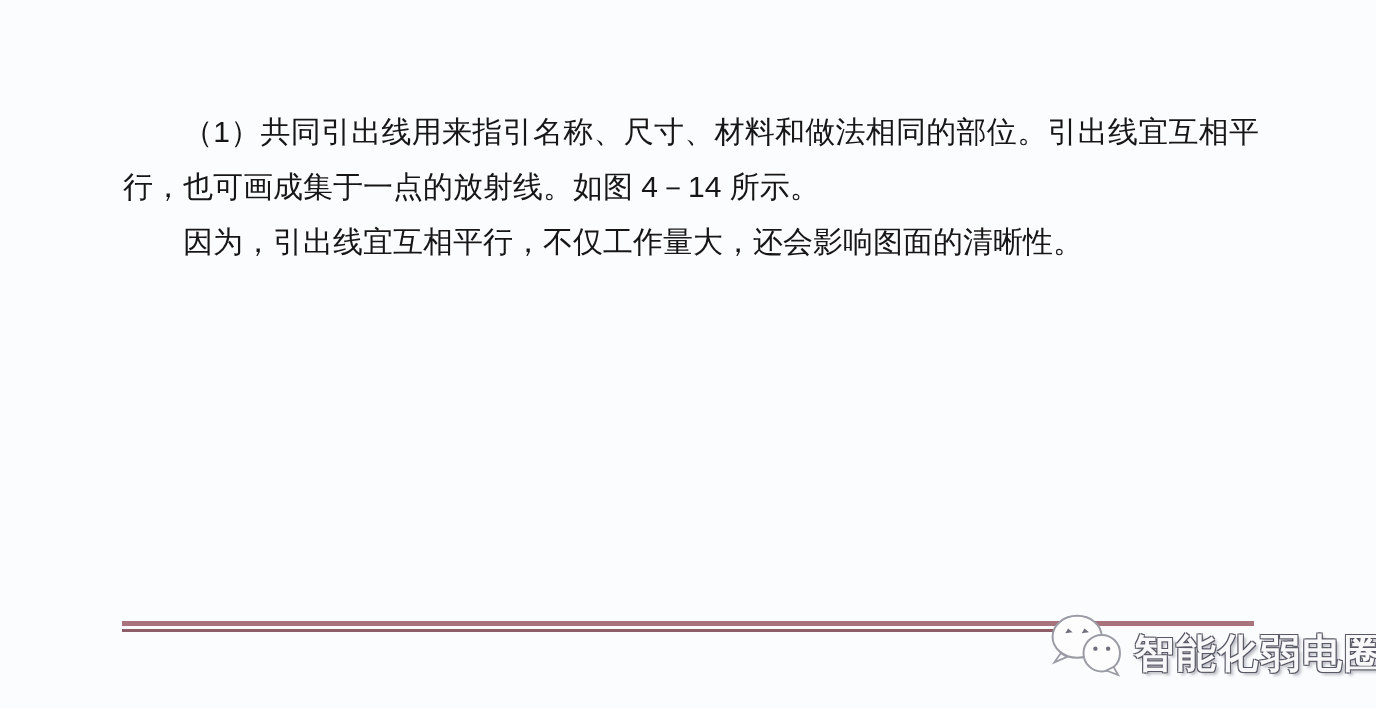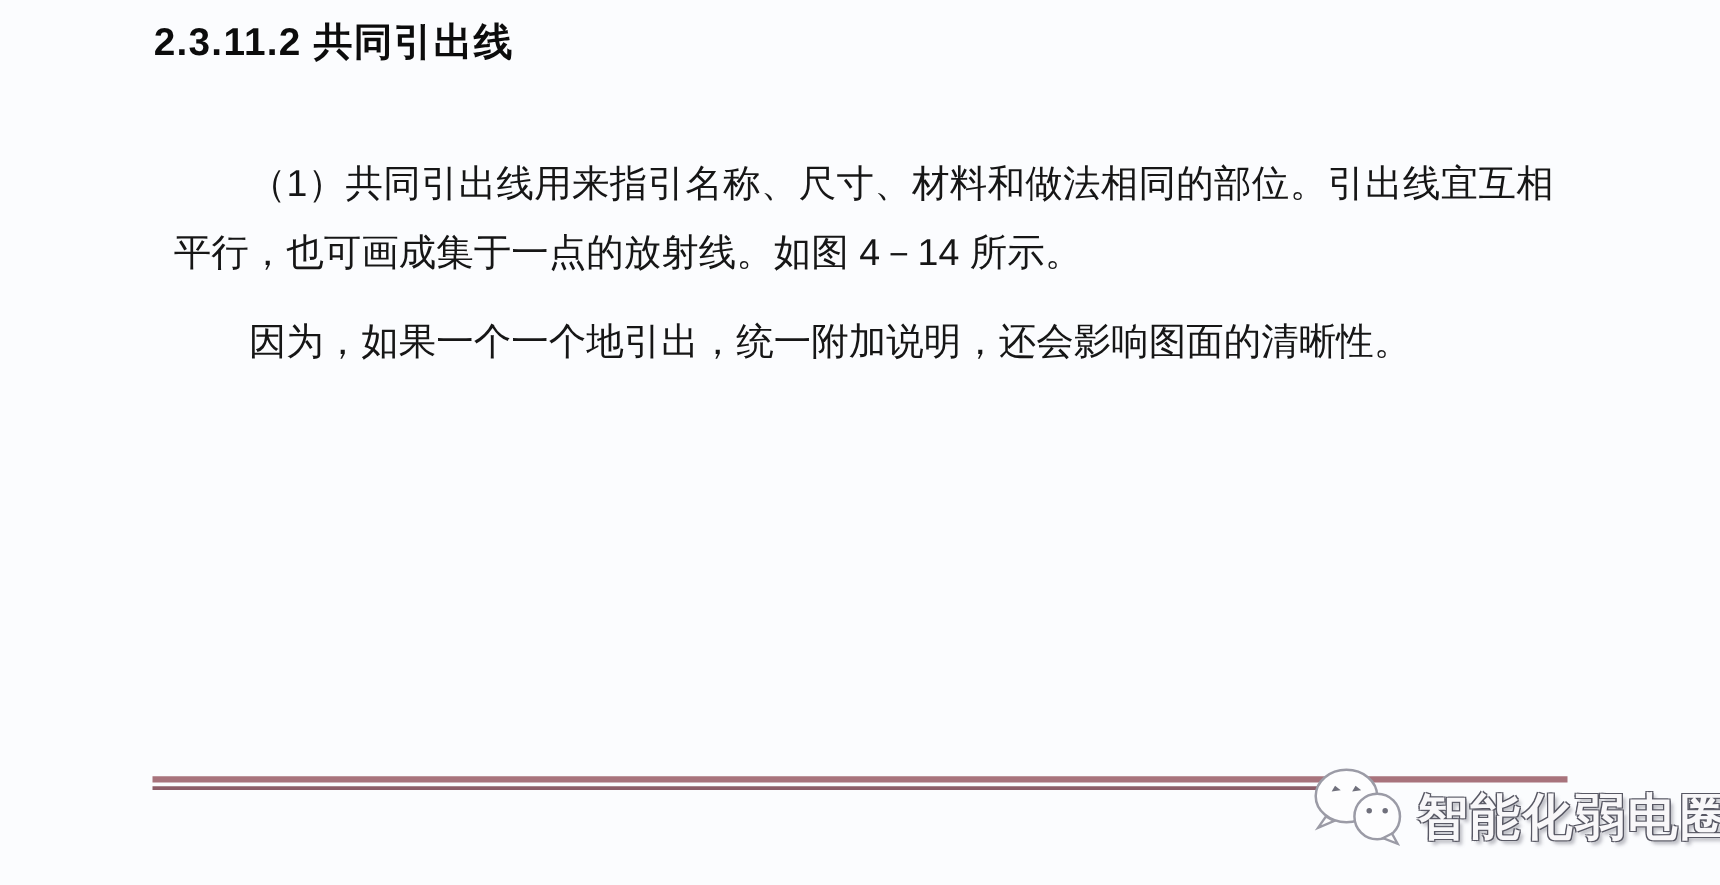--- a/index.html
+++ b/index.html
@@ -29,21 +29,21 @@
     position: absolute;
     left: 123px;
     top: 104px;
     width: 1136px;
     font-size: 30px;
     line-height: 55px;
     color: #161616;
     text-align: justify;
   }
   .body-text p {
-    margin: 16px;
+    margin: 0;
     text-indent: 2em;
   }
   .rule-thick {
     position: absolute;
     left: 122px;
     top: 621px;
     width: 1132px;
     height: 5px;
     background: #a8737c;
   }
@@ -82,25 +82,24 @@
       -1px  1px 0 #585864,
        1px  1px 0 #585864,
        3px  3px 3px rgba(110,110,125,0.45);
   }
 </style>
 </head>
 <body>
 
 <div class="slide">
 
-  <div class="slide-title">2.3.11.2  共同引出线</div>
 
   <div class="body-text">
     <p>（1）共同引出线用来指引名称、尺寸、材料和做法相同的部位。引出线宜互相平行，也可画成集于一点的放射线。如图 4－14 所示。</p>
-    <p>因为，如果一个一个地引出，统一附加说明，还会影响图面的清晰性。</p>
+    <p>因为，引出线宜互相平行，不仅工作量大，还会影响图面的清晰性。</p>
   </div>
 
   <div class="rule-thick"></div>
   <div class="rule-thin"></div>
 
   <div class="watermark">
     <svg class="wm-icon" viewBox="0 0 90 72" xmlns="http://www.w3.org/2000/svg">
 
       <ellipse cx="32" cy="27" rx="27" ry="23" fill="#fdfdfe" stroke="#9b9ba6" stroke-width="2.2"></ellipse>
       <path d="M 14 45 L 7 55 L 21 49 Z" fill="#fdfdfe" stroke="#9b9ba6" stroke-width="2"></path>

